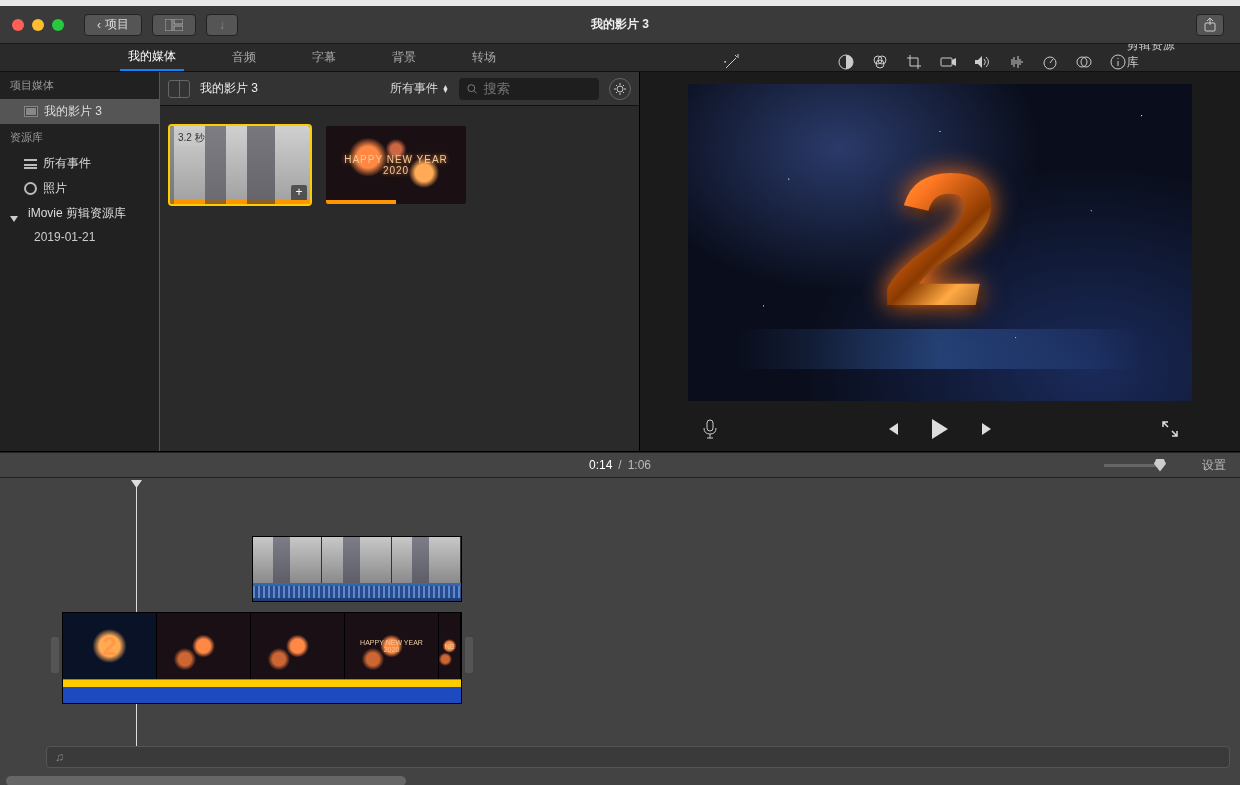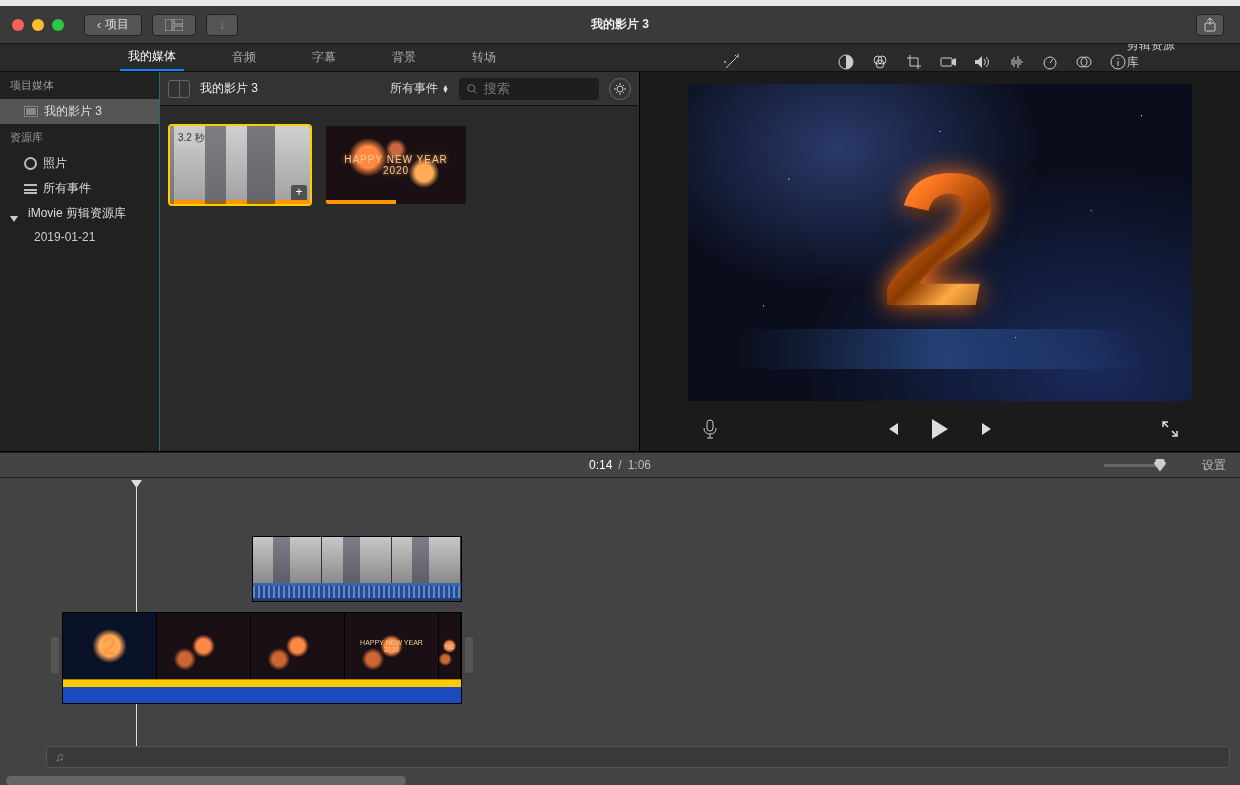--- a/index.html
+++ b/index.html
@@ -239,26 +239,26 @@
 
 <div class="upper">
   <div class="sidebar">
     <div class="side-head">项目媒体</div>
     <div class="side-item sel">
       <span class="icon-proj"></span>
       <span>我的影片 3</span>
     </div>
     <div class="side-head">资源库</div>
     <div class="side-item">
+      <span class="icon-list"></span>
+      <span>所有事件</span>
+    </div>
+    <div class="side-item">
       <span class="icon-gear"></span>
       <span>照片</span>
-    </div>
-    <div class="side-item">
-      <span class="icon-list"></span>
-      <span>所有事件</span>
     </div>
     <div class="side-item" style="padding-left:10px;align-items:flex-end;">
       <span class="tri"></span>
       <span>iMovie 剪辑资源库</span>
     </div>
     <div class="side-item indent">
       <span>2019-01-21</span>
     </div>
   </div>
 

